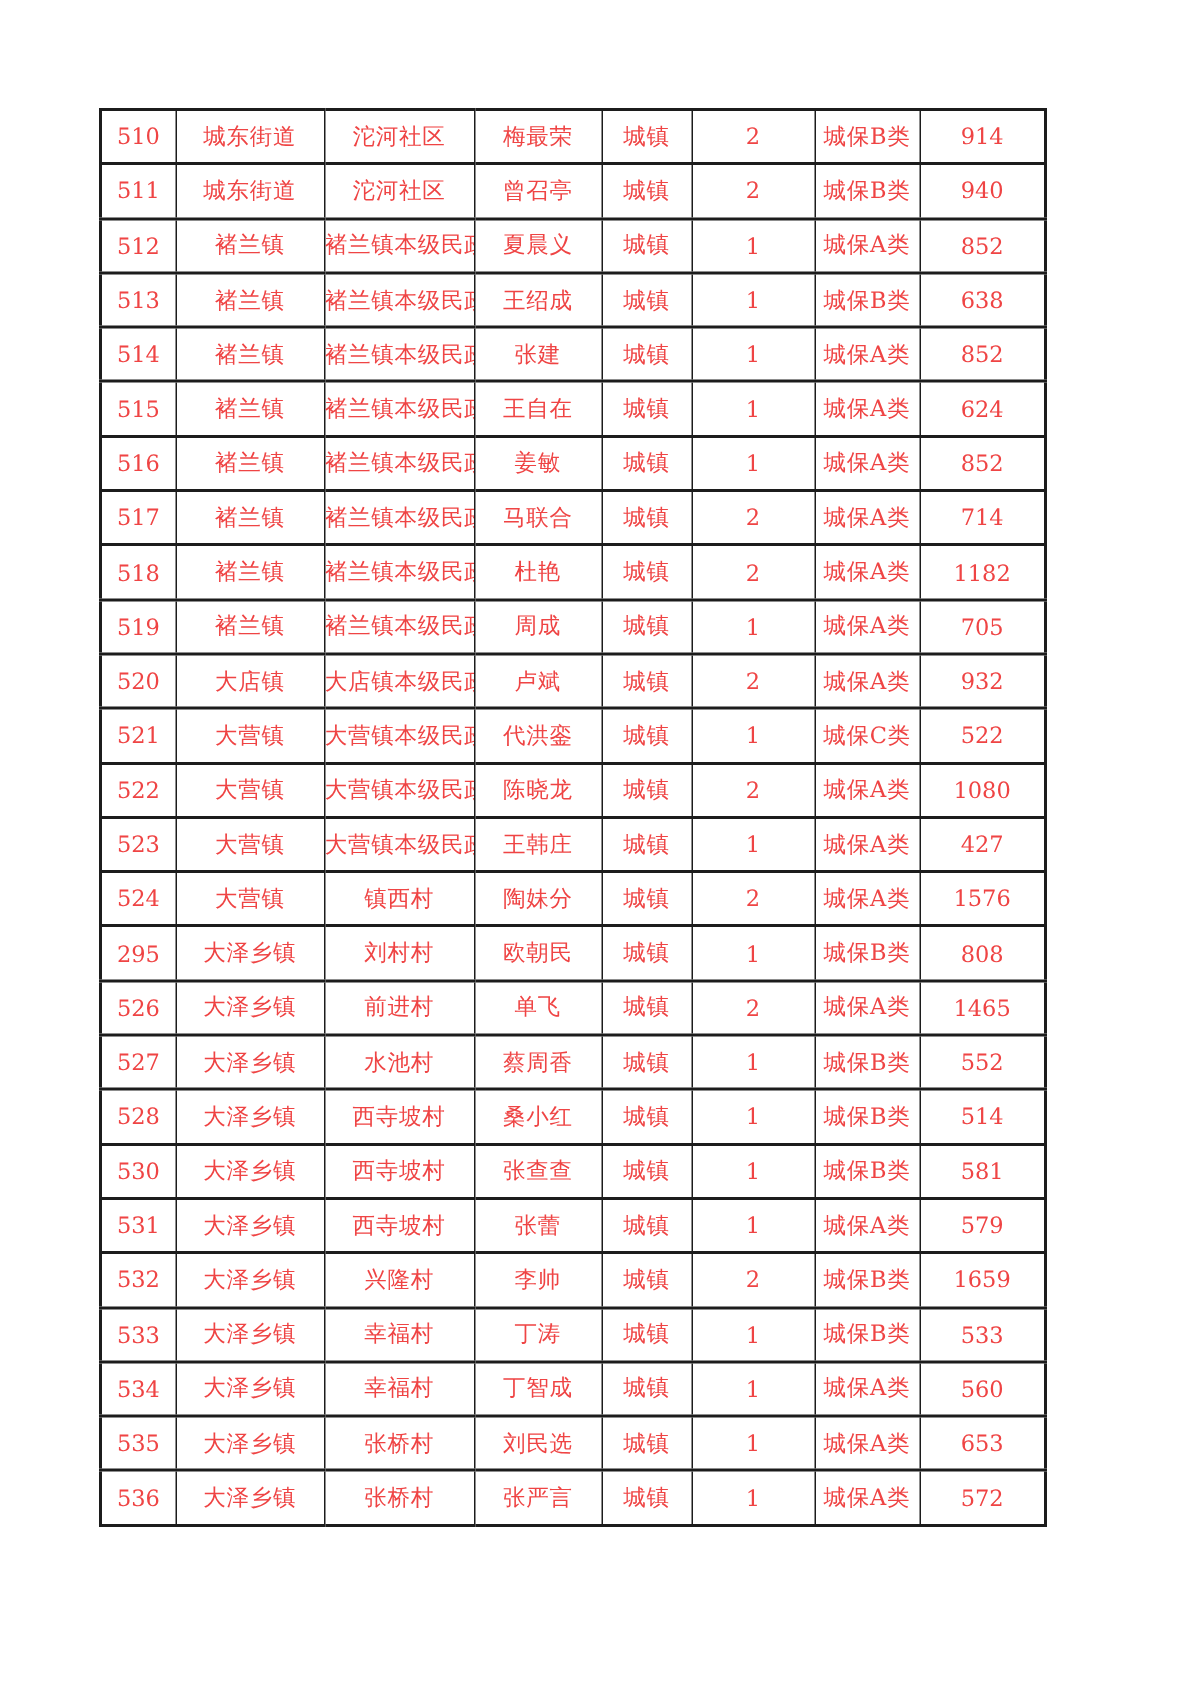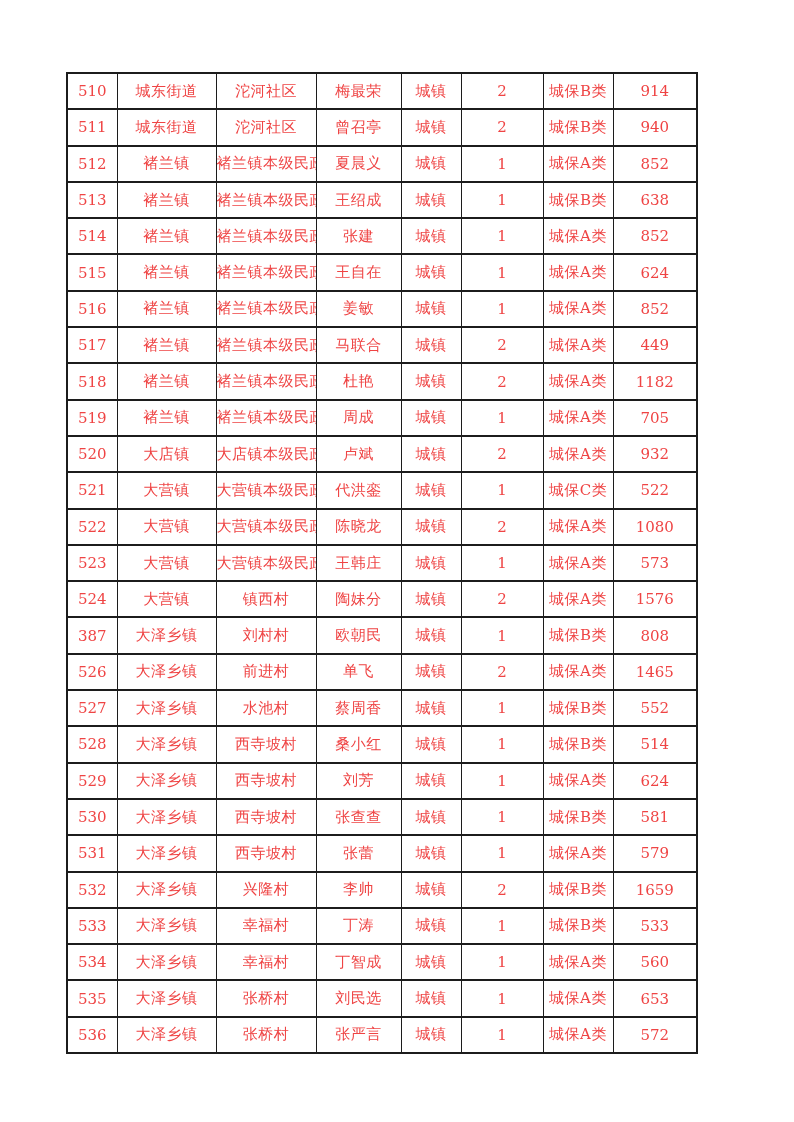--- a/index.html
+++ b/index.html
@@ -131,21 +131,21 @@
       <td class="num">852</td>
     </tr>
         <tr>
       <td class="num">517</td>
       <td>褚兰镇</td>
       <td>褚兰镇本级民政</td>
       <td>马联合</td>
       <td>城镇</td>
       <td class="num">2</td>
       <td>城保A类</td>
-      <td class="num">449</td>
+      <td class="num">714</td>
     </tr>
         <tr>
       <td class="num">518</td>
       <td>褚兰镇</td>
       <td>褚兰镇本级民政</td>
       <td>杜艳</td>
       <td>城镇</td>
       <td class="num">2</td>
       <td>城保A类</td>
       <td class="num">1182</td>
@@ -191,34 +191,34 @@
       <td class="num">1080</td>
     </tr>
         <tr>
       <td class="num">523</td>
       <td>大营镇</td>
       <td>大营镇本级民政</td>
       <td>王韩庄</td>
       <td>城镇</td>
       <td class="num">1</td>
       <td>城保A类</td>
-      <td class="num">573</td>
+      <td class="num">427</td>
     </tr>
         <tr>
       <td class="num">524</td>
       <td>大营镇</td>
       <td>镇西村</td>
       <td>陶妹分</td>
       <td>城镇</td>
       <td class="num">2</td>
       <td>城保A类</td>
       <td class="num">1576</td>
     </tr>
         <tr>
-      <td class="num">387</td>
+      <td class="num">295</td>
       <td>大泽乡镇</td>
       <td>刘村村</td>
       <td>欧朝民</td>
       <td>城镇</td>
       <td class="num">1</td>
       <td>城保B类</td>
       <td class="num">808</td>
     </tr>
         <tr>
       <td class="num">526</td>
@@ -242,30 +242,20 @@
     </tr>
         <tr>
       <td class="num">528</td>
       <td>大泽乡镇</td>
       <td>西寺坡村</td>
       <td>桑小红</td>
       <td>城镇</td>
       <td class="num">1</td>
       <td>城保B类</td>
       <td class="num">514</td>
-    </tr>
-        <tr>
-      <td class="num">529</td>
-      <td>大泽乡镇</td>
-      <td>西寺坡村</td>
-      <td>刘芳</td>
-      <td>城镇</td>
-      <td class="num">1</td>
-      <td>城保A类</td>
-      <td class="num">624</td>
     </tr>
         <tr>
       <td class="num">530</td>
       <td>大泽乡镇</td>
       <td>西寺坡村</td>
       <td>张查查</td>
       <td>城镇</td>
       <td class="num">1</td>
       <td>城保B类</td>
       <td class="num">581</td>

